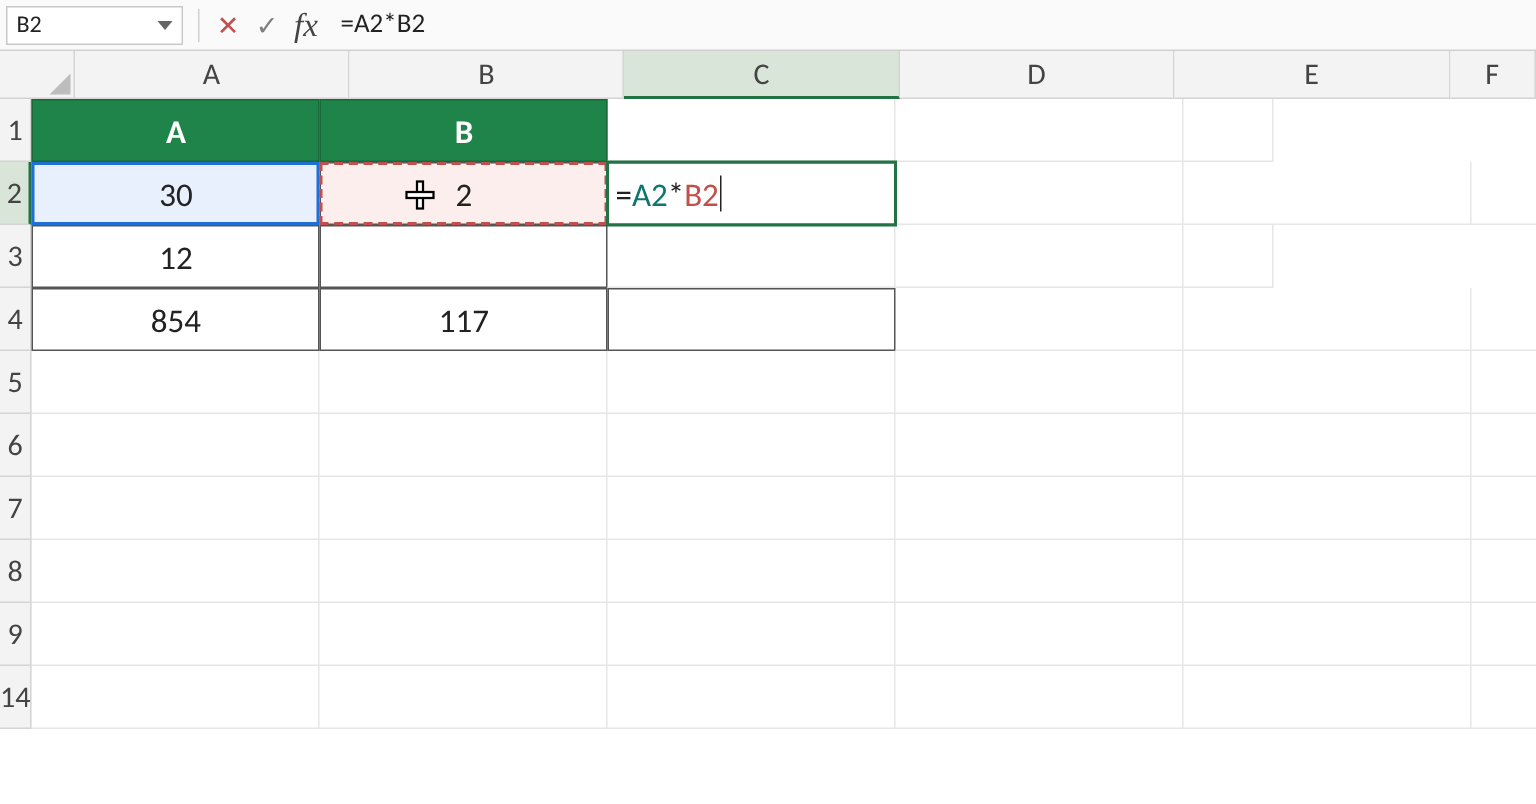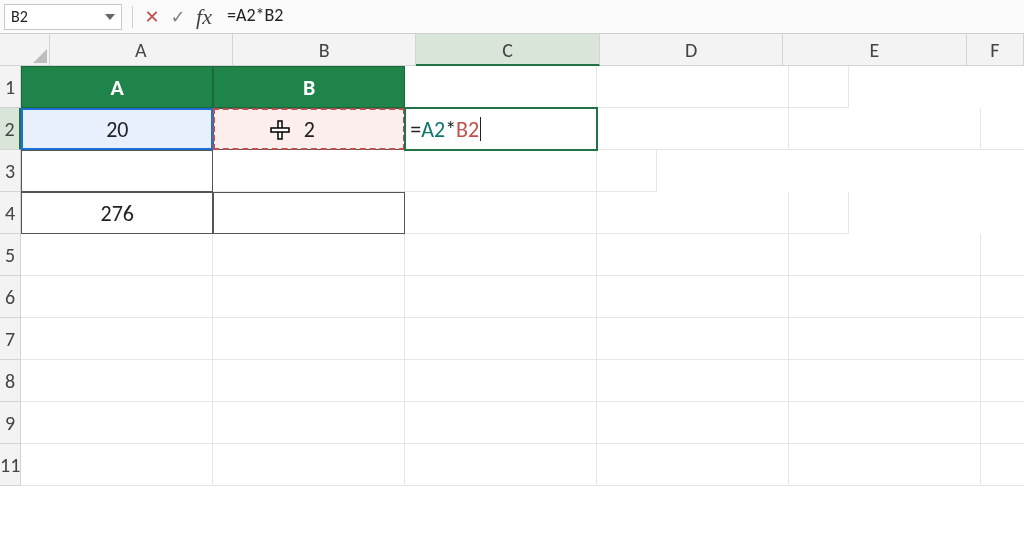--- a/index.html
+++ b/index.html
@@ -239,33 +239,33 @@
     <div class="row-headers">
       <div class="rowh">1</div>
       <div class="rowh active">2</div>
       <div class="rowh">3</div>
       <div class="rowh">4</div>
       <div class="rowh">5</div>
       <div class="rowh">6</div>
       <div class="rowh">7</div>
       <div class="rowh">8</div>
       <div class="rowh">9</div>
-      <div class="rowh">11</div>
+      <div class="rowh">14</div>
     </div>
 
     <div class="cells">
       <div class="row">
         <div class="cell header-green">A</div>
         <div class="cell header-green">B</div>
         <div class="cell"></div>
         <div class="cell"></div>
         <div class="cell" style="width:60px"></div>
       </div>
       <div class="row">
-        <div class="cell data-bordered sel-A2">20</div>
+        <div class="cell data-bordered sel-A2">30</div>
         <div class="cell data-bordered sel-B2">
           <span>2</span>
           <div class="plus-cursor">
             <svg viewBox="0 0 22 22">
               <rect x="9" y="2" width="4" height="18" fill="#fff" stroke="#000" stroke-width="1.5"></rect>
               <rect x="2" y="9" width="18" height="4" fill="#fff" stroke="#000" stroke-width="1.5"></rect>
             </svg>
           </div>
         </div>
         <div class="cell data-bordered editing-cell">
@@ -273,27 +273,29 @@
           <span class="txt refA">A2</span>
           <span class="txt op">*</span>
           <span class="txt refB">B2</span>
           <span class="cursor"></span>
         </div>
         <div class="cell"></div>
         <div class="cell"></div>
         <div class="cell" style="width:60px"></div>
       </div>
       <div class="row">
+        <div class="cell data-bordered">12</div>
         <div class="cell data-bordered"></div>
         <div class="cell"></div>
         <div class="cell"></div>
         <div class="cell" style="width:60px"></div>
       </div>
       <div class="row">
-        <div class="cell data-bordered">276</div>
+        <div class="cell data-bordered">854</div>
+        <div class="cell data-bordered">117</div>
         <div class="cell data-bordered"></div>
         <div class="cell"></div>
         <div class="cell"></div>
         <div class="cell" style="width:60px"></div>
       </div>
       <div class="row">
         <div class="cell"></div>
         <div class="cell"></div>
         <div class="cell"></div>
         <div class="cell"></div>

